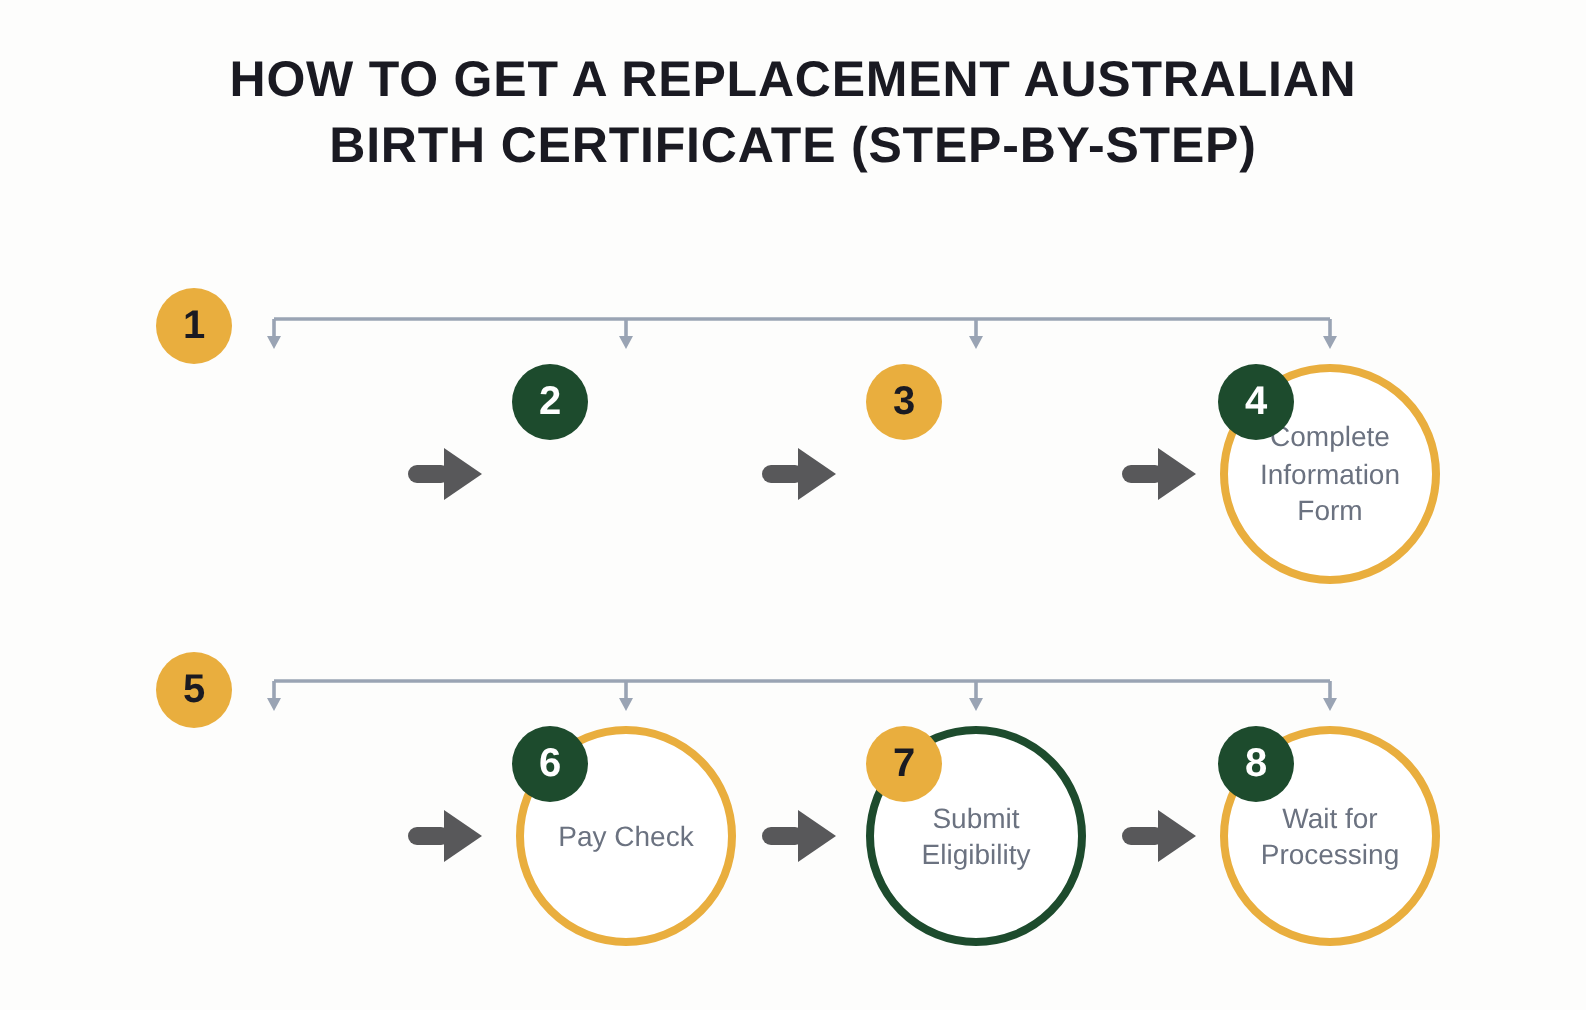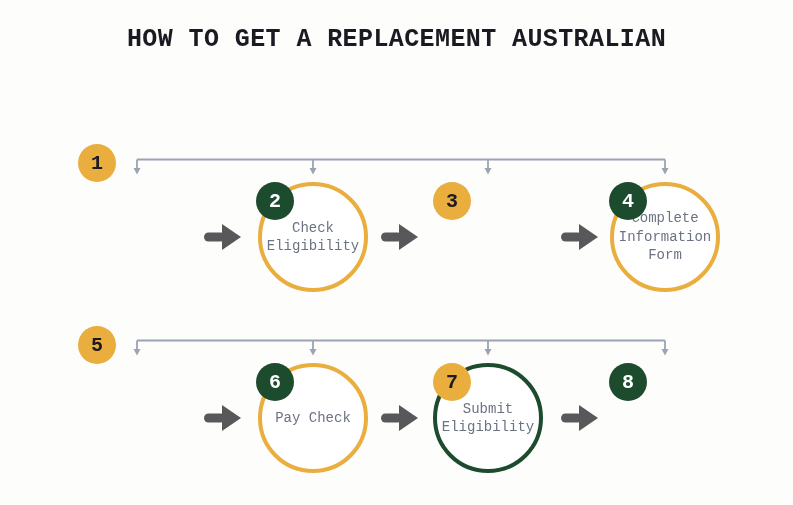--- a/index.html
+++ b/index.html
@@ -1,19 +1,19 @@
 <!DOCTYPE html>
 <html style="--bg: #fdfdfc; --green: #1d4b2d; --yellow: #e9ae3e; --label_gray: #6b7280; --arrow_gray: #58585a; --connector_gray: #9aa4b4; --title_dark: #1a1a22; --badge_text_dark: #1a1a22; --badge_text_light: #ffffff;"><head>
 <meta charset="utf-8">
 <style>
   html,body{margin:0;padding:0;background:#fff;}
   .canvas{
     position:relative;width:793px;height:505px;overflow:hidden;
     background:var(--bg,#fdfdfc);
-    font-family:Liberation Mono, monospace;
+    font-family:Liberation Sans, sans-serif;
   }
   .title{
     position:absolute;top:24px;left:0;width:793px;
     text-align:center;font-weight:800;font-size:25px;line-height:1.3;
     letter-spacing:0.4px;color:var(--title_dark,#1a1a22);
   }
   .conn-svg{position:absolute;left:0;top:0;}
   .circle{
     position:absolute;width:110px;height:110px;border-radius:50%;
     box-sizing:border-box;border:4px solid;background:#fff;
@@ -42,20 +42,21 @@
   .b5{left:78px;top:326px}.b6{left:256px;top:363px}.b7{left:433px;top:363px}.b8{left:609px;top:363px}
   .a4{left:204px;top:403px}.a5{left:381px;top:403px}.a6{left:561px;top:403px}
 </style>
 </head>
 <body>
 
 <div class="canvas">
 
   <div class="title">
     <div>HOW TO GET A REPLACEMENT AUSTRALIAN</div>
+    <div>BIRTH CERTIFICATE (STEP-BY-STEP)</div>
   </div>
 
   <svg class="conn-svg" width="793" height="505">
     <g style="stroke:var(--connector_gray,#9aa4b4);stroke-width:1.8;fill:none">
       <path d="M137 159.5 H665"></path>
       <path d="M137 159.5 V169"></path>
         <path d="M313 159.5 V169"></path>
       <path d="M488 159.5 V169"></path>
         <path d="M665 159.5 V169"></path>
     </g>
@@ -73,35 +74,35 @@
         <path d="M665 340.5 V350"></path>
     </g>
     <g style="fill:var(--connector_gray,#9aa4b4);stroke:none">
       <polygon points="133.5,349 140.5,349 137,355.5"></polygon>
       <polygon points="309.5,349 316.5,349 313,355.5"></polygon>
       <polygon points="484.5,349 491.5,349 488,355.5"></polygon>
       <polygon points="661.5,349 668.5,349 665,355.5"></polygon>
     </g>
   </svg>
 
-  <div class="circle yellow c2">
-    <div class="lbl">Check
-Eligibility</div>
-  </div>
   <div class="circle yellow c4">
     <div class="lbl">Complete
 Information
 Form</div>
   </div>
   <div class="circle yellow c6">
     <div class="lbl">Pay Check</div>
   </div>
   <div class="circle green c7">
     <div class="lbl">Submit
 Eligibility</div>
+  </div>
+  <div class="circle yellow c8">
+    <div class="lbl">Wait for
+Processing</div>
   </div>
 
   <div class="badge yellow b1">1</div>
   <div class="badge green  b2">2</div>
   <div class="badge yellow b3">3</div>
   <div class="badge green  b4">4</div>
   <div class="badge yellow b5">5</div>
   <div class="badge green  b6">6</div>
   <div class="badge yellow b7">7</div>
   <div class="badge green  b8">8</div>

